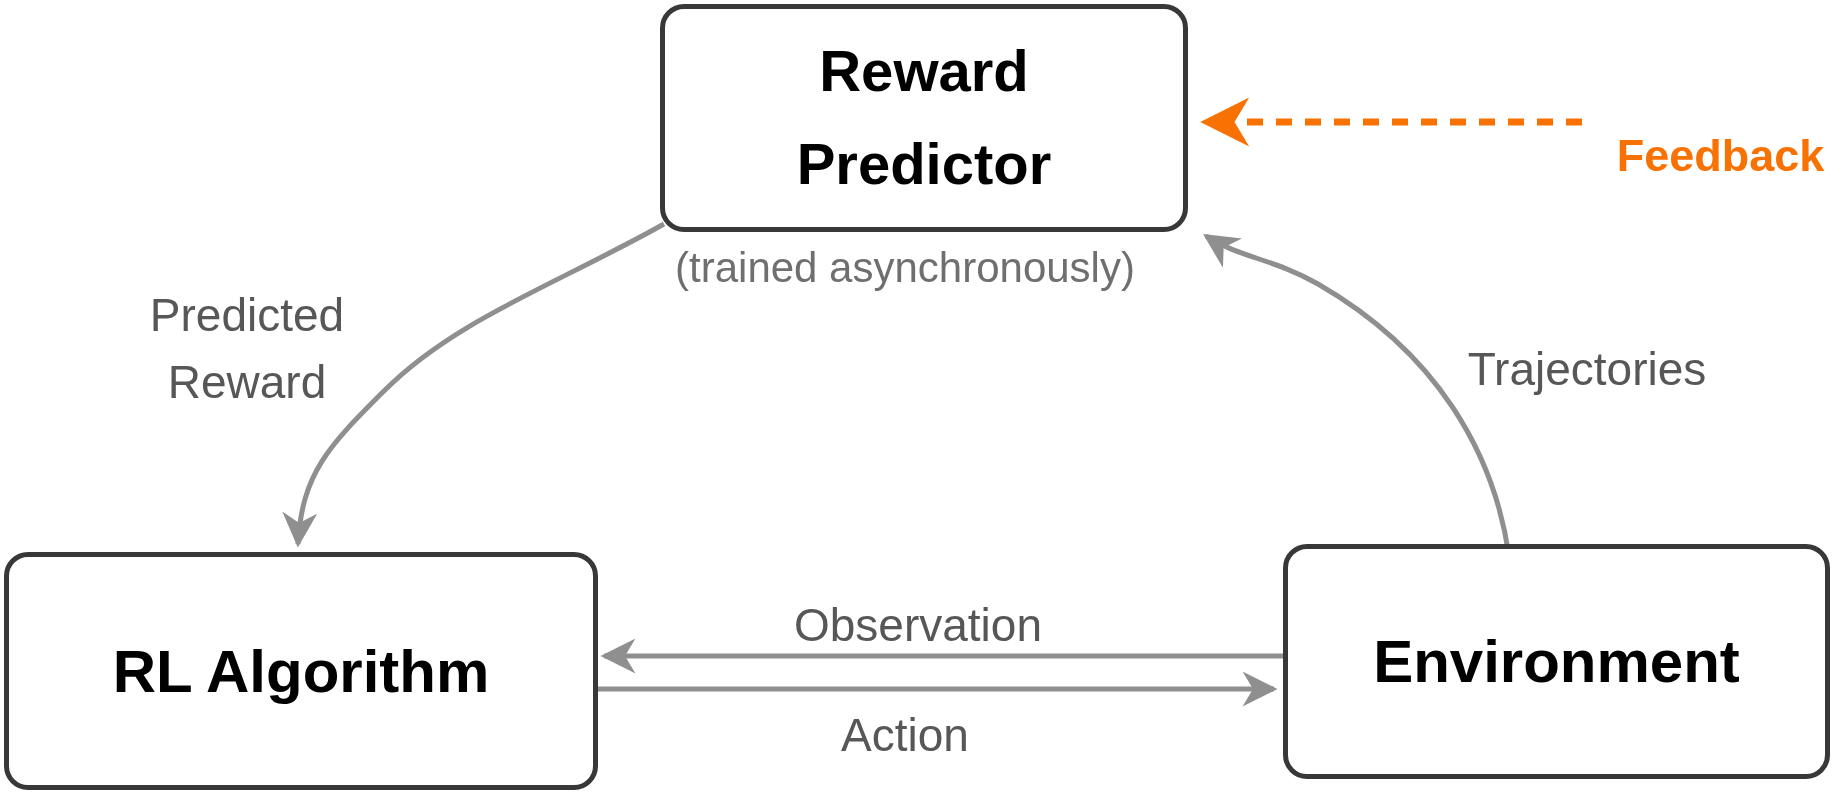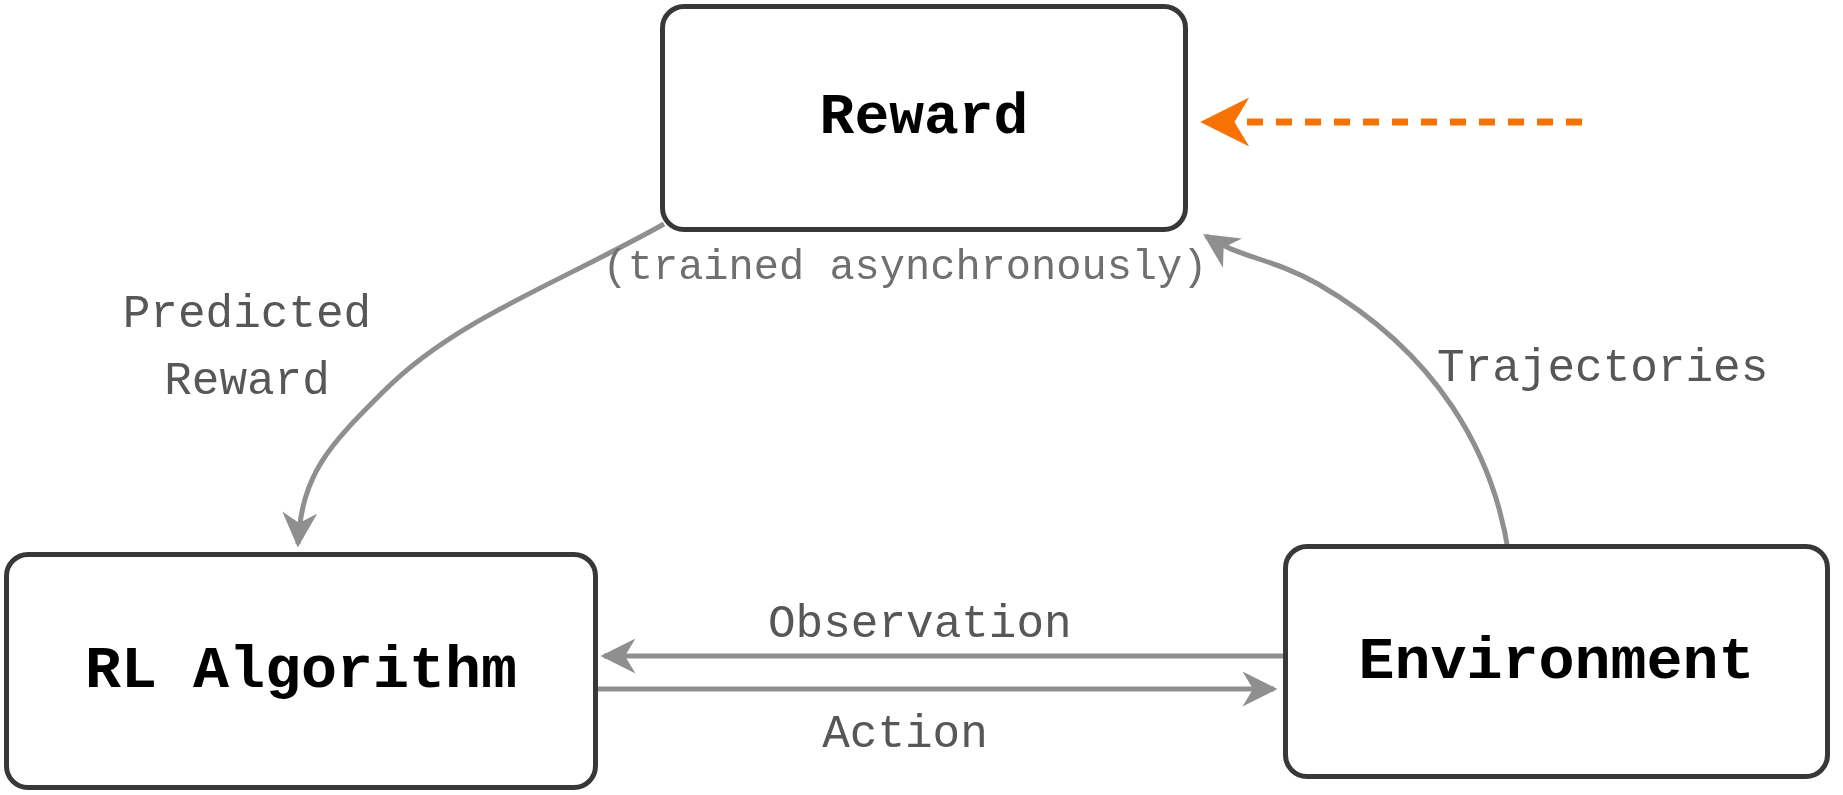--- a/index.html
+++ b/index.html
@@ -5,21 +5,21 @@
   html, body {
     margin: 0;
     padding: 0;
     background: #ffffff;
   }
   .canvas {
     position: relative;
     width: 1843px;
     height: 795px;
     background: var(--background, #ffffff);
-    font-family: Liberation Mono, monospace;
+    font-family: Liberation Sans, sans-serif;
     overflow: hidden;
   }
   svg.wires {
     position: absolute;
     left: 0; top: 0;
     width: 1843px; height: 795px;
     z-index: 1;
   }
   .node {
     position: absolute;
@@ -107,35 +107,37 @@
     <path class="wire" d="M 1283 656 L 604 656" marker-end="url(#ah-gray)"></path>
 
     <path class="wire" d="M 598 689 L 1274 689" marker-end="url(#ah-gray)"></path>
 
     <path class="wire-orange" d="M 1582 122 L 1210 122" marker-end="url(#ah-orange)"></path>
   </svg>
 
   <div class="node node-reward-predictor">
     <div>
       <span>Reward</span><br>
+      <span>Predictor</span>
     </div>
   </div>
 
   <div class="node node-rl-algorithm">
     <div>RL Algorithm</div>
   </div>
 
   <div class="node node-environment">
     <div>Environment</div>
   </div>
 
   <div class="lbl lbl-trained-async">(trained asynchronously)</div>
 
   <div class="lbl lbl-human-feedback">
     <br>
+    <span>Feedback</span>
   </div>
 
   <div class="lbl lbl-predicted-reward">
     <span>Predicted</span><br>
     <span>Reward</span>
   </div>
 
   <div class="lbl lbl-trajectories">Trajectories</div>
 
   <div class="lbl lbl-observation">Observation</div>

